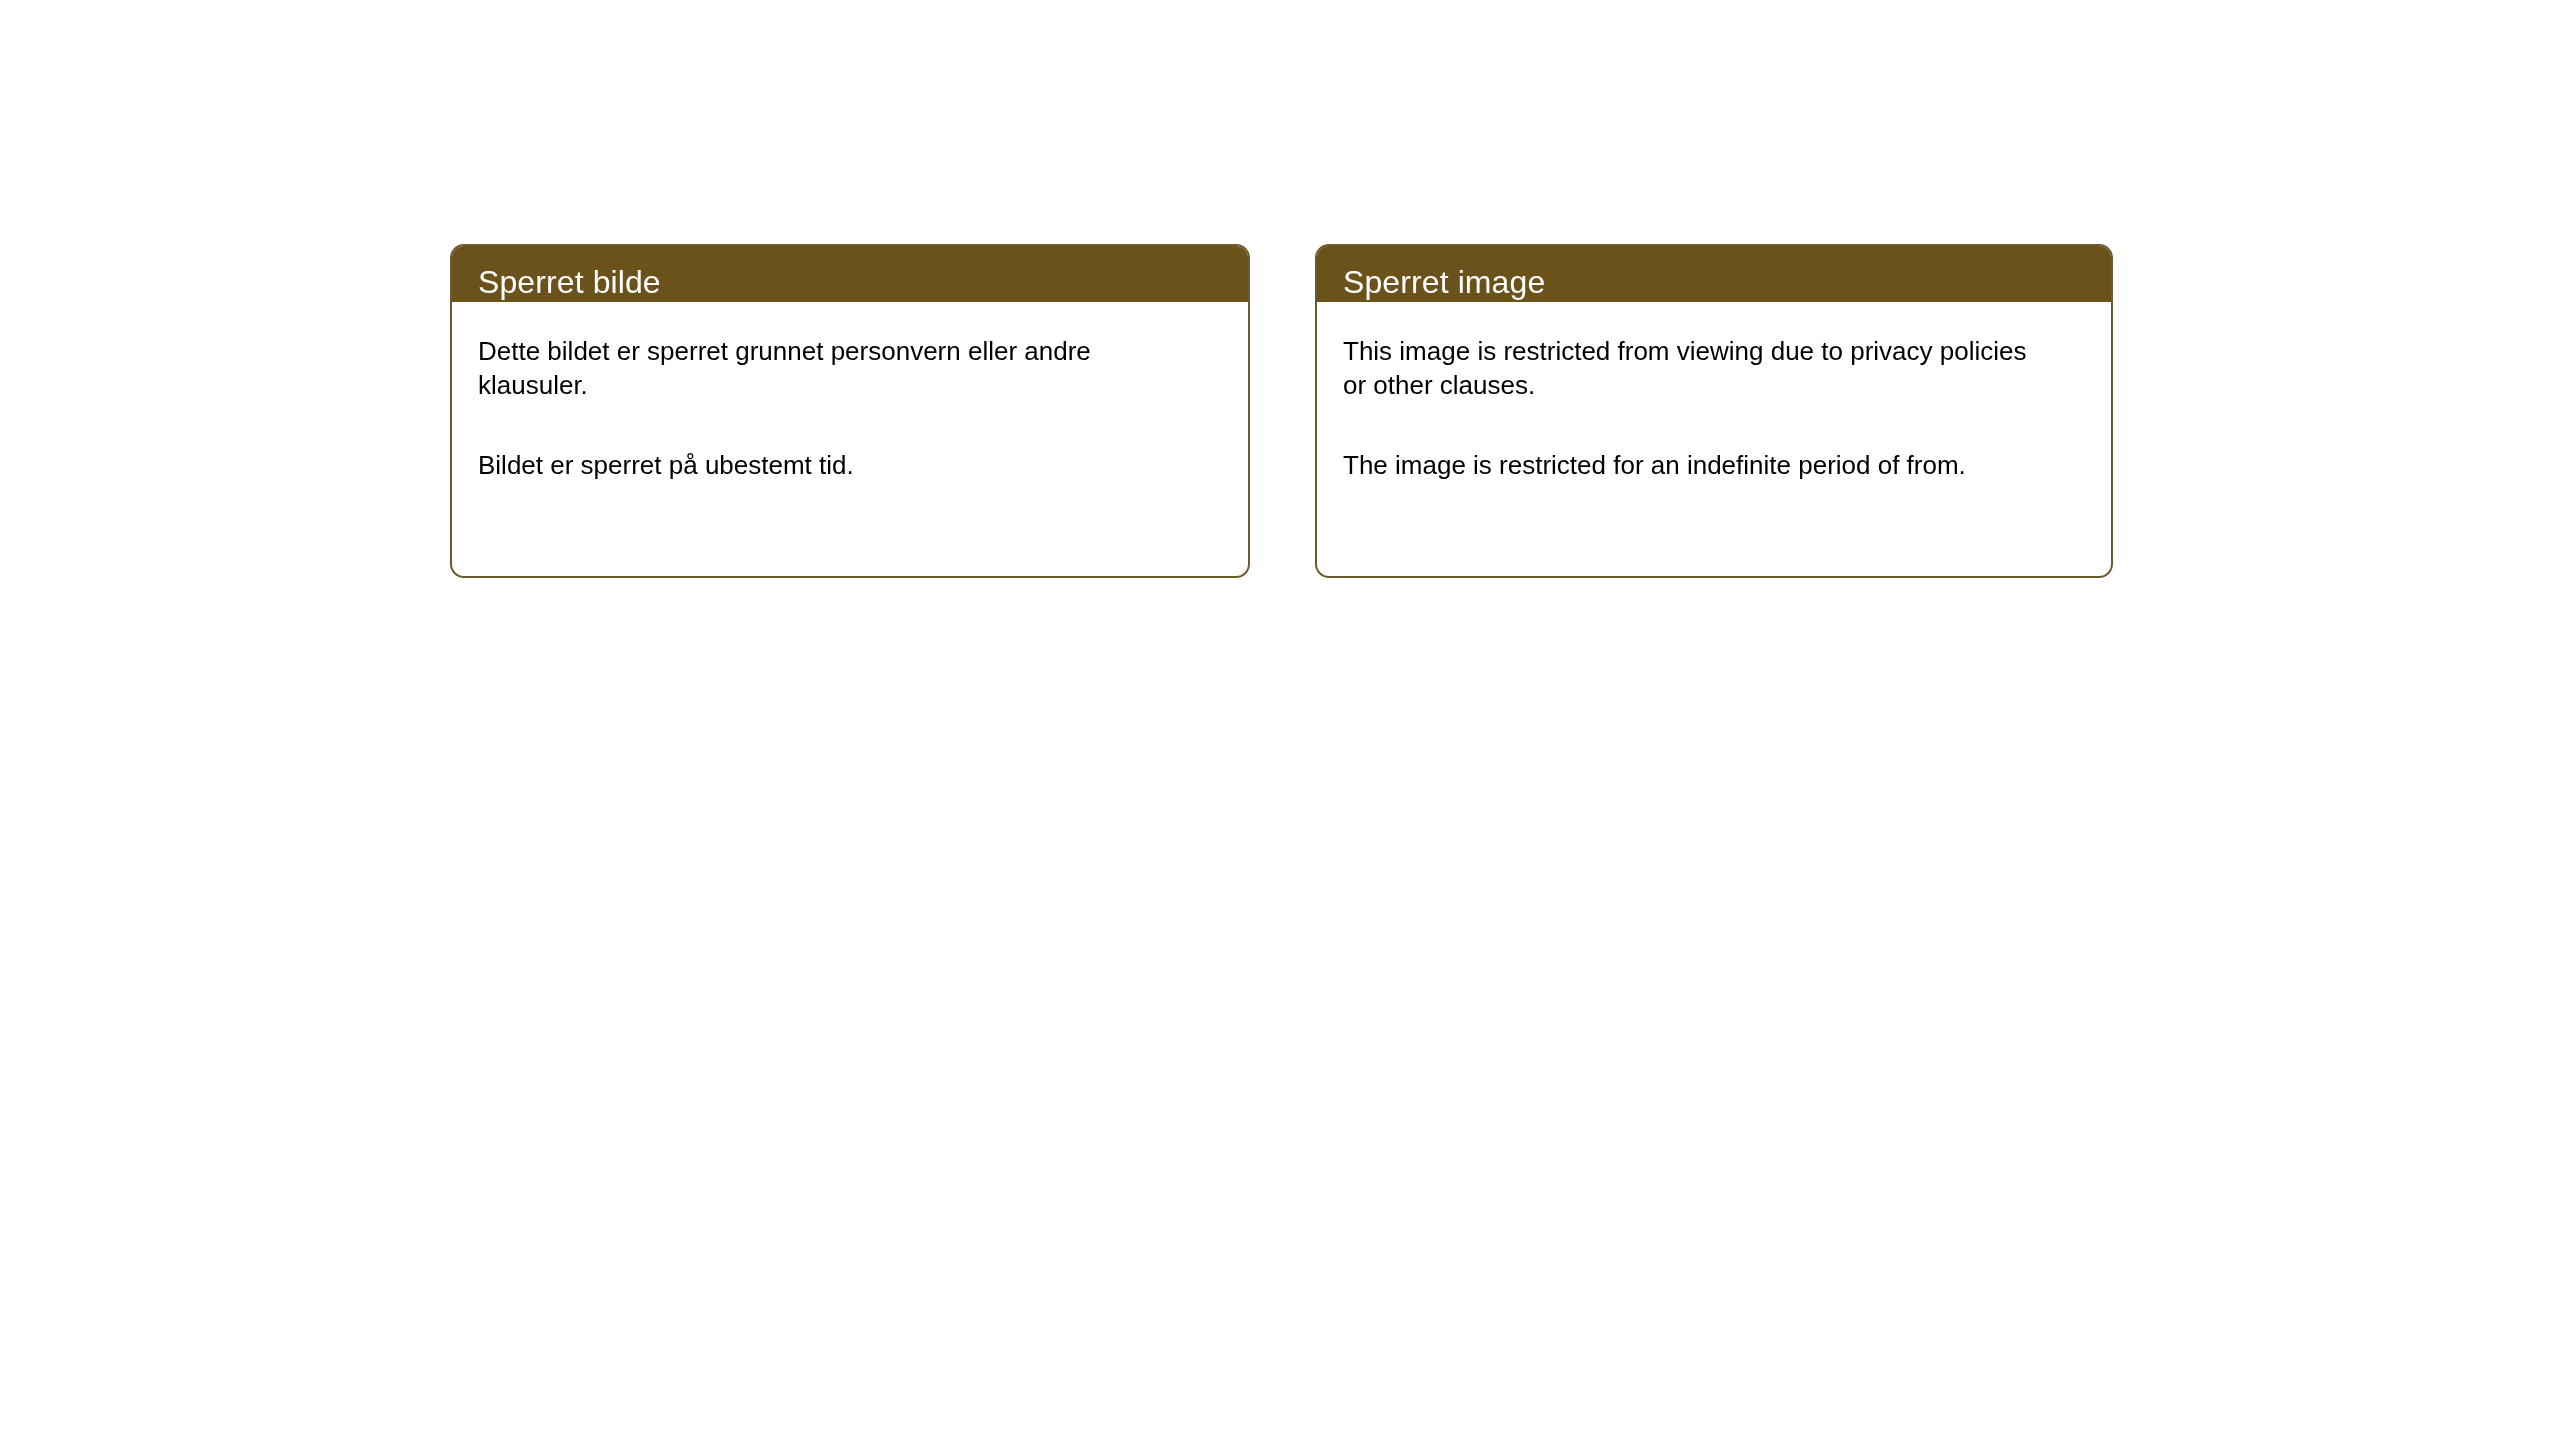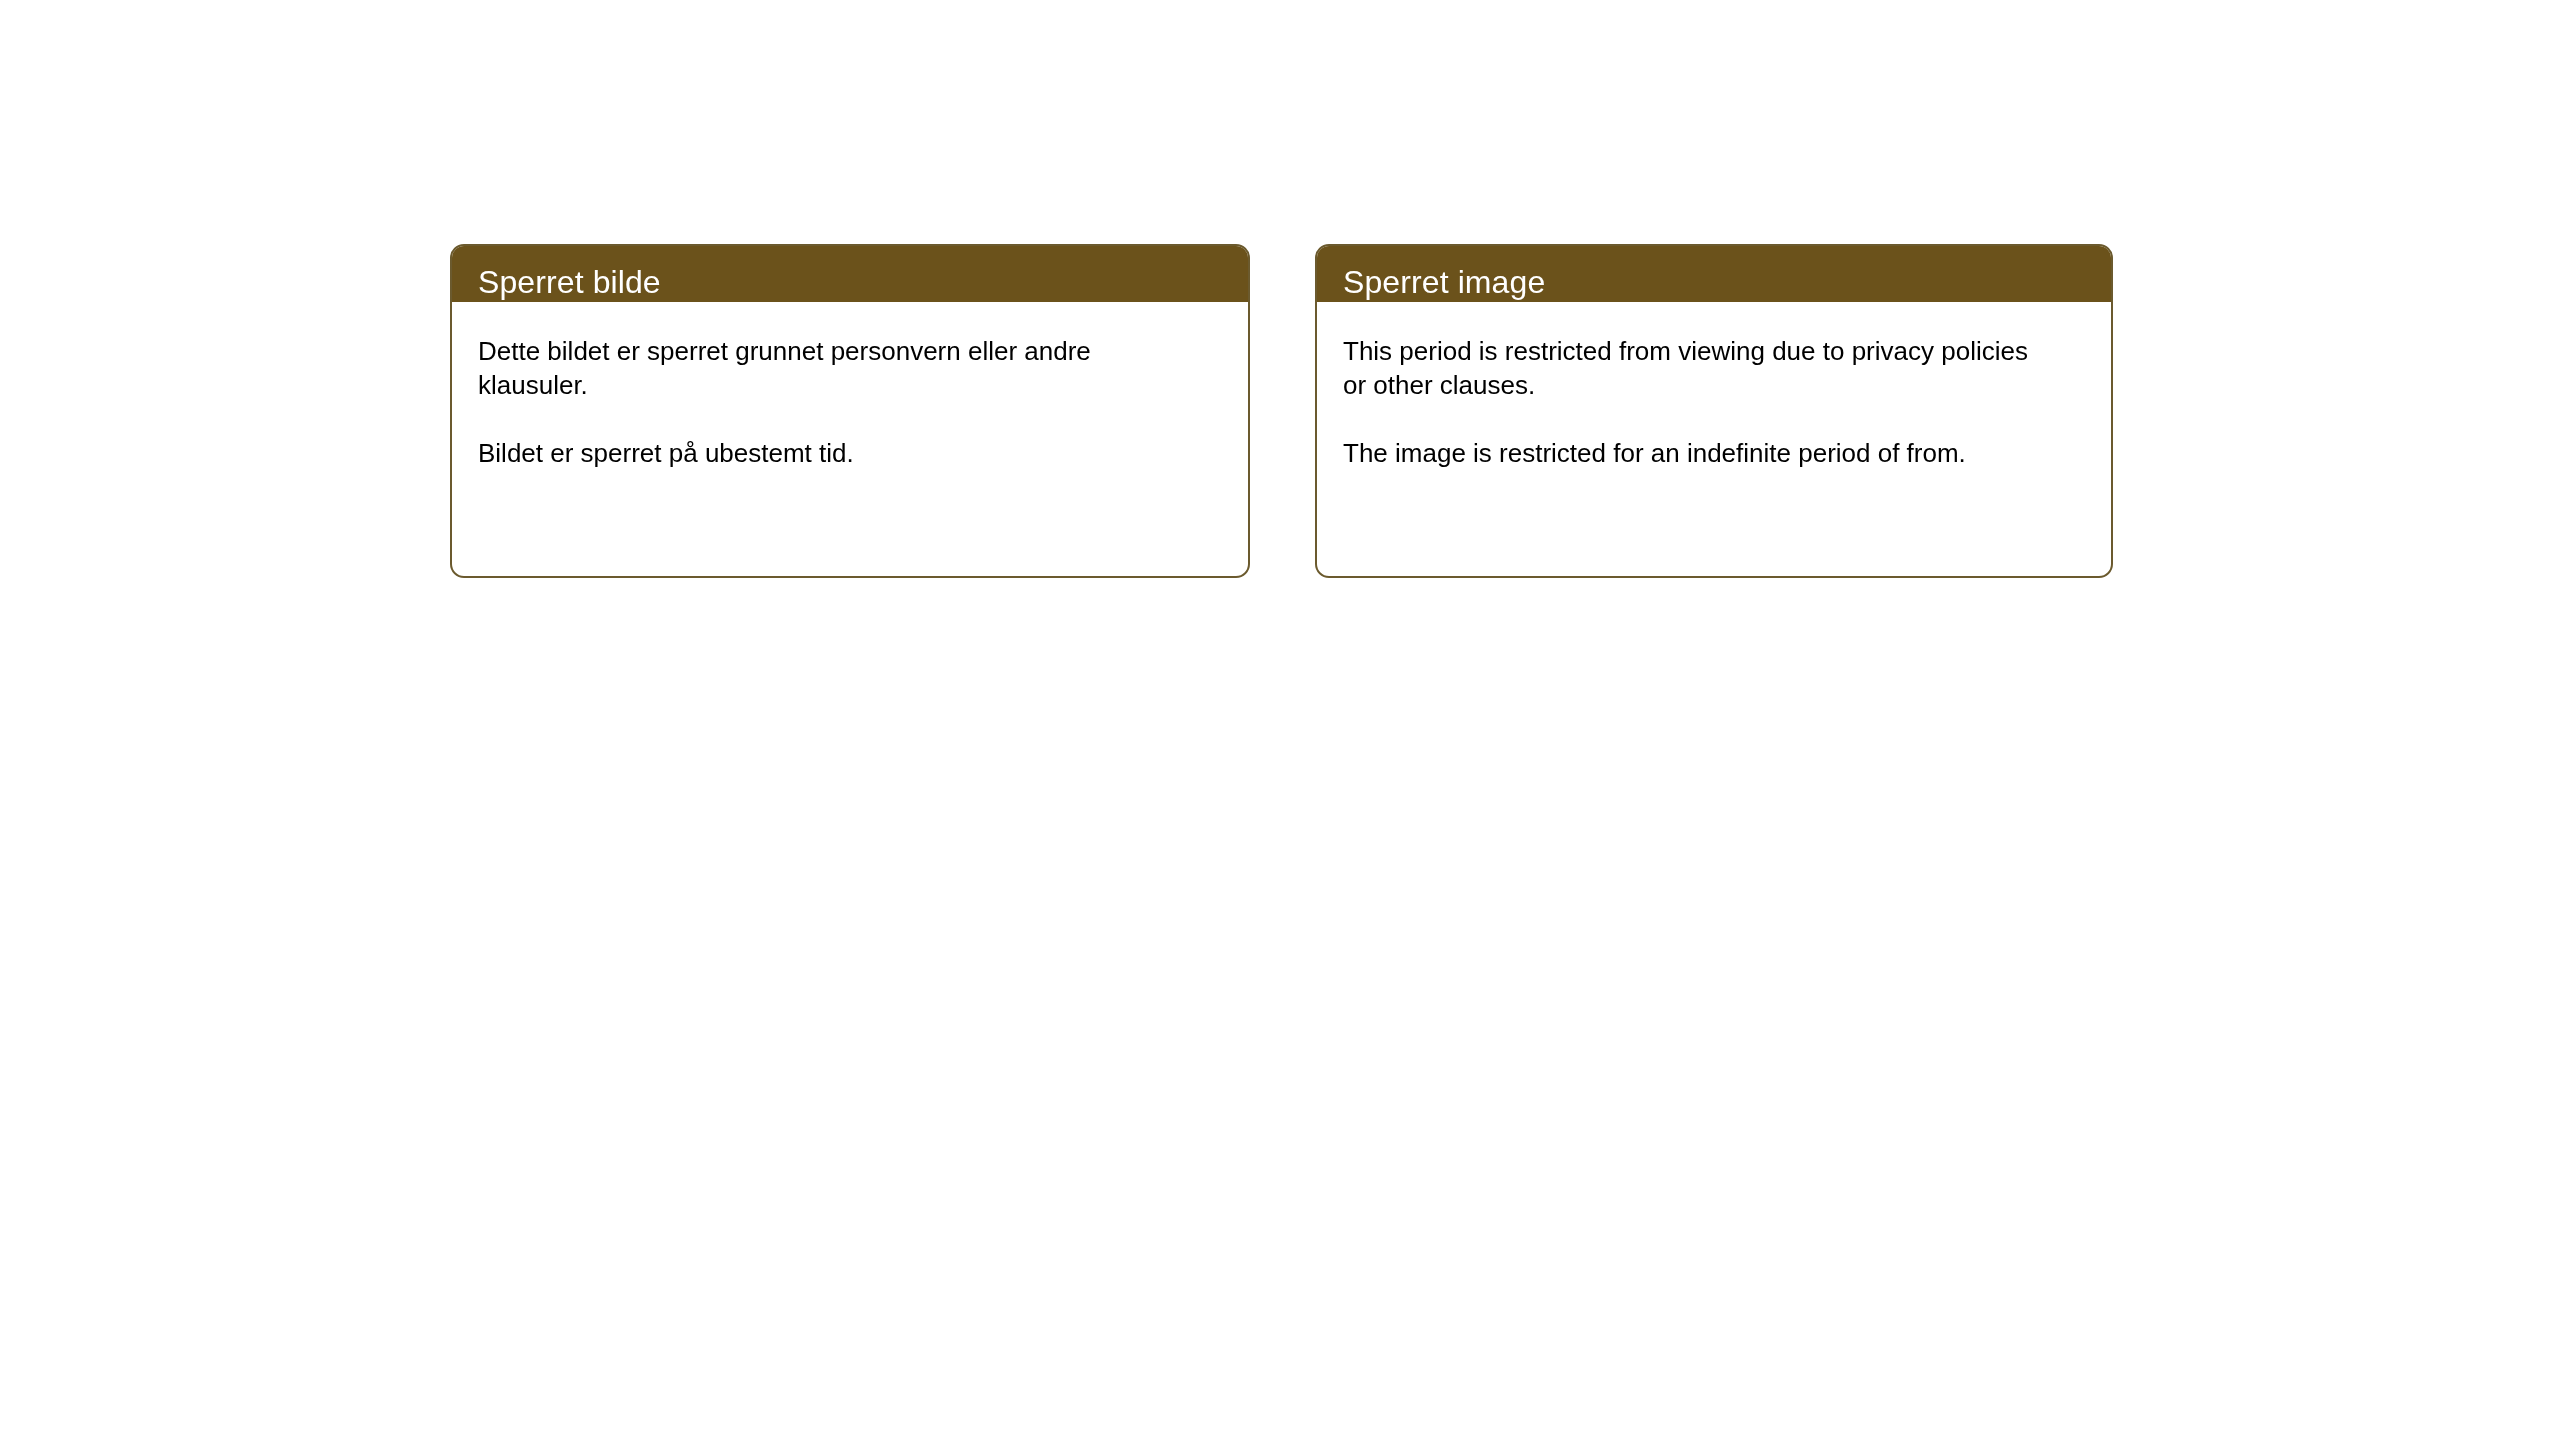--- a/index.html
+++ b/index.html
@@ -78,21 +78,21 @@
   .card-paragraph {
     color: #000000;
     font-size: 26px;
     line-height: 34px;
     font-weight: 400;
     margin: 0;
     max-width: 700px;
   }
 
   .card-paragraph + .card-paragraph {
-    margin-top: 34px;
+    margin-top: 46px;
   }
 
   .card-en .card-paragraph {
     max-width: 700px;
   }
 </style>
 </head>
 <body>
 
 <div id="stage">
@@ -105,18 +105,18 @@
       <p class="card-paragraph">Dette bildet er sperret grunnet personvern eller andre klausuler.</p>
       <p class="card-paragraph">Bildet er sperret på ubestemt tid.</p>
     </div>
   </section>
 
   <section class="notice-card card-en">
     <div class="card-header">
       <h2 class="card-title">Sperret image</h2>
     </div>
     <div class="card-body">
-      <p class="card-paragraph">This period is restricted from viewing due to privacy policies or other clauses.</p>
+      <p class="card-paragraph">This image is restricted from viewing due to privacy policies or other clauses.</p>
       <p class="card-paragraph">The image is restricted for an indefinite period of from.</p>
     </div>
   </section>
 
 </div>
 
 </body></html>

